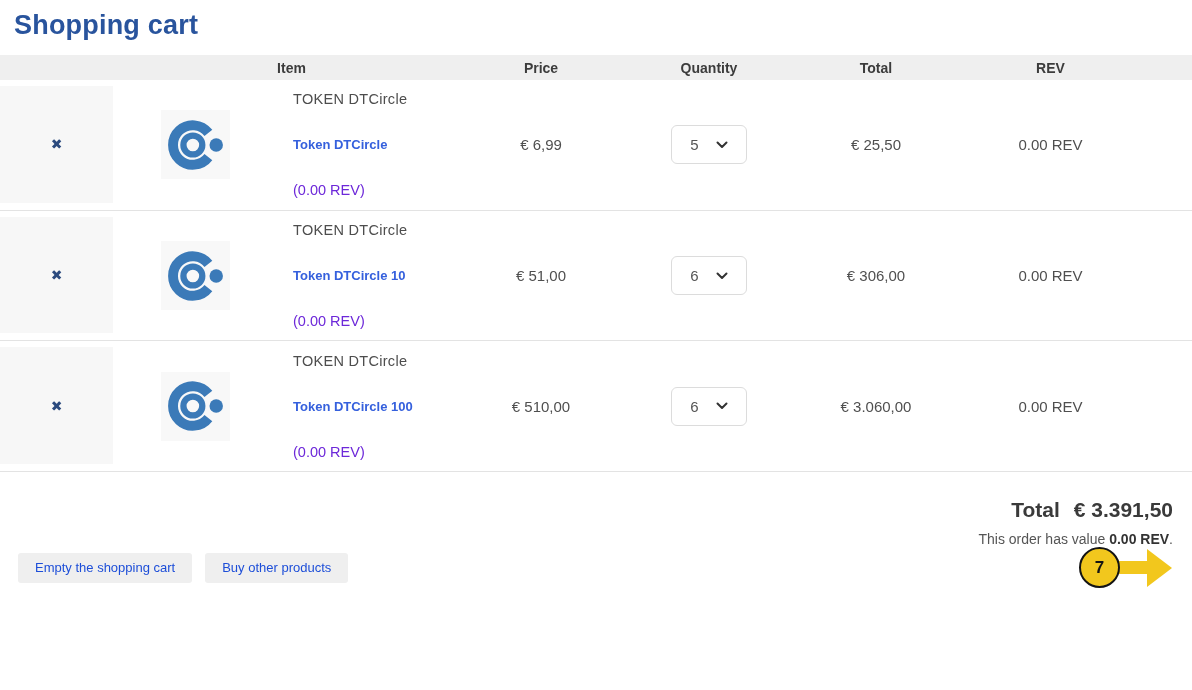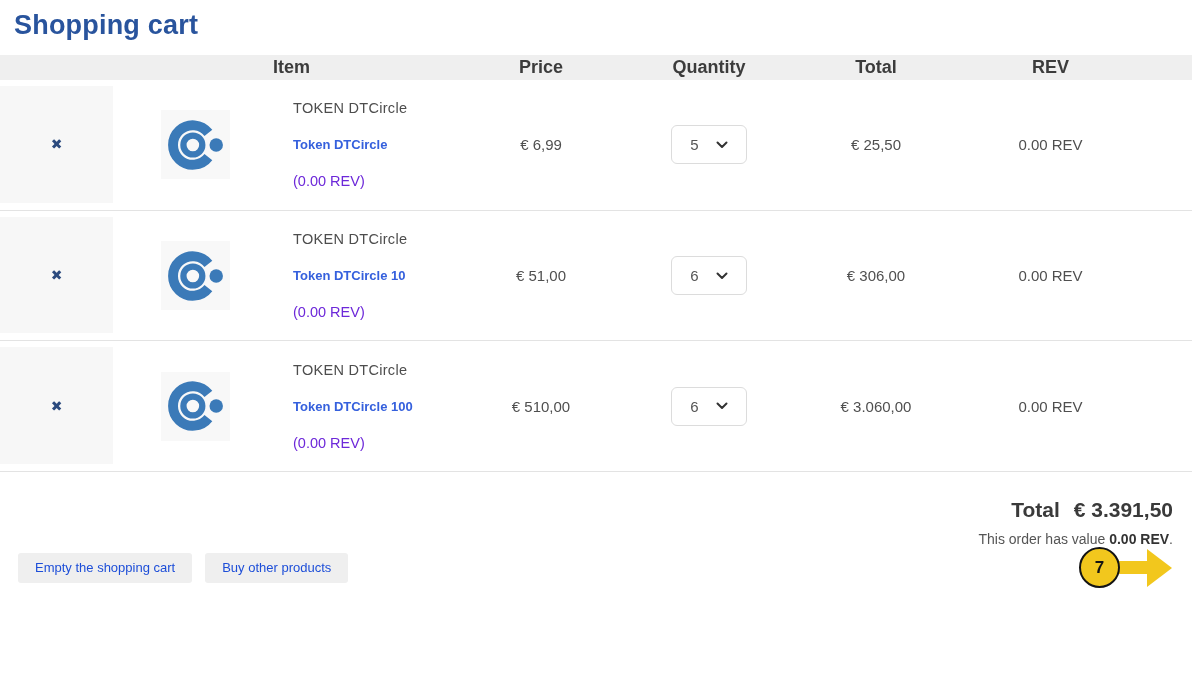--- a/index.html
+++ b/index.html
@@ -24,21 +24,21 @@
   .grid-cols {
     display:grid;
     grid-template-columns:113px 165px 192px 142px 194px 140px 209px 1fr;
     align-items:center;
   }
 
   
   .cart-header {
     background:#efefef;
     height:29px;
-    font-size:18px; font-weight:700; color:#3c3c3c;
+    font-size:14px; font-weight:700; color:#3c3c3c;
   }
   .cart-header .h-item  { grid-column:2 / span 2; text-align:center; }
   .cart-header .h-price { grid-column:4; text-align:center; }
   .cart-header .h-qty   { grid-column:5; text-align:center; }
   .cart-header .h-total { grid-column:6; text-align:center; }
   .cart-header .h-rev   { grid-column:7; text-align:center; }
 
   
   .cart-row {
     height:151px;
@@ -59,21 +59,21 @@
     font-family:"DejaVu Sans", sans-serif;
   }
 
   .logo-tile {
     width:69px; height:69px; background:#f8f8f8;
     display:flex; align-items:center; justify-content:center;
   }
 
   .cell-item {
     display:flex; flex-direction:column; justify-content:center;
-    align-items:flex-start; gap:21px; padding-left:15px;
+    align-items:flex-start; gap:30px; padding-left:15px;
   }
   .item-name { font-size:14.5px; color:#4d4d4d; letter-spacing:0.3px; }
   .item-link { font-size:13px; font-weight:700; color:#3560dd; text-decoration:none; cursor:pointer; }
   .item-rev-note { font-size:14.5px; color:#6d28d9; }
 
   .qty-select {
     width:76px; height:39px;
     background:#ffffff;
     border:1px solid #dcdcdc; border-radius:6px;
     display:flex; align-items:center; justify-content:center; gap:17px;

